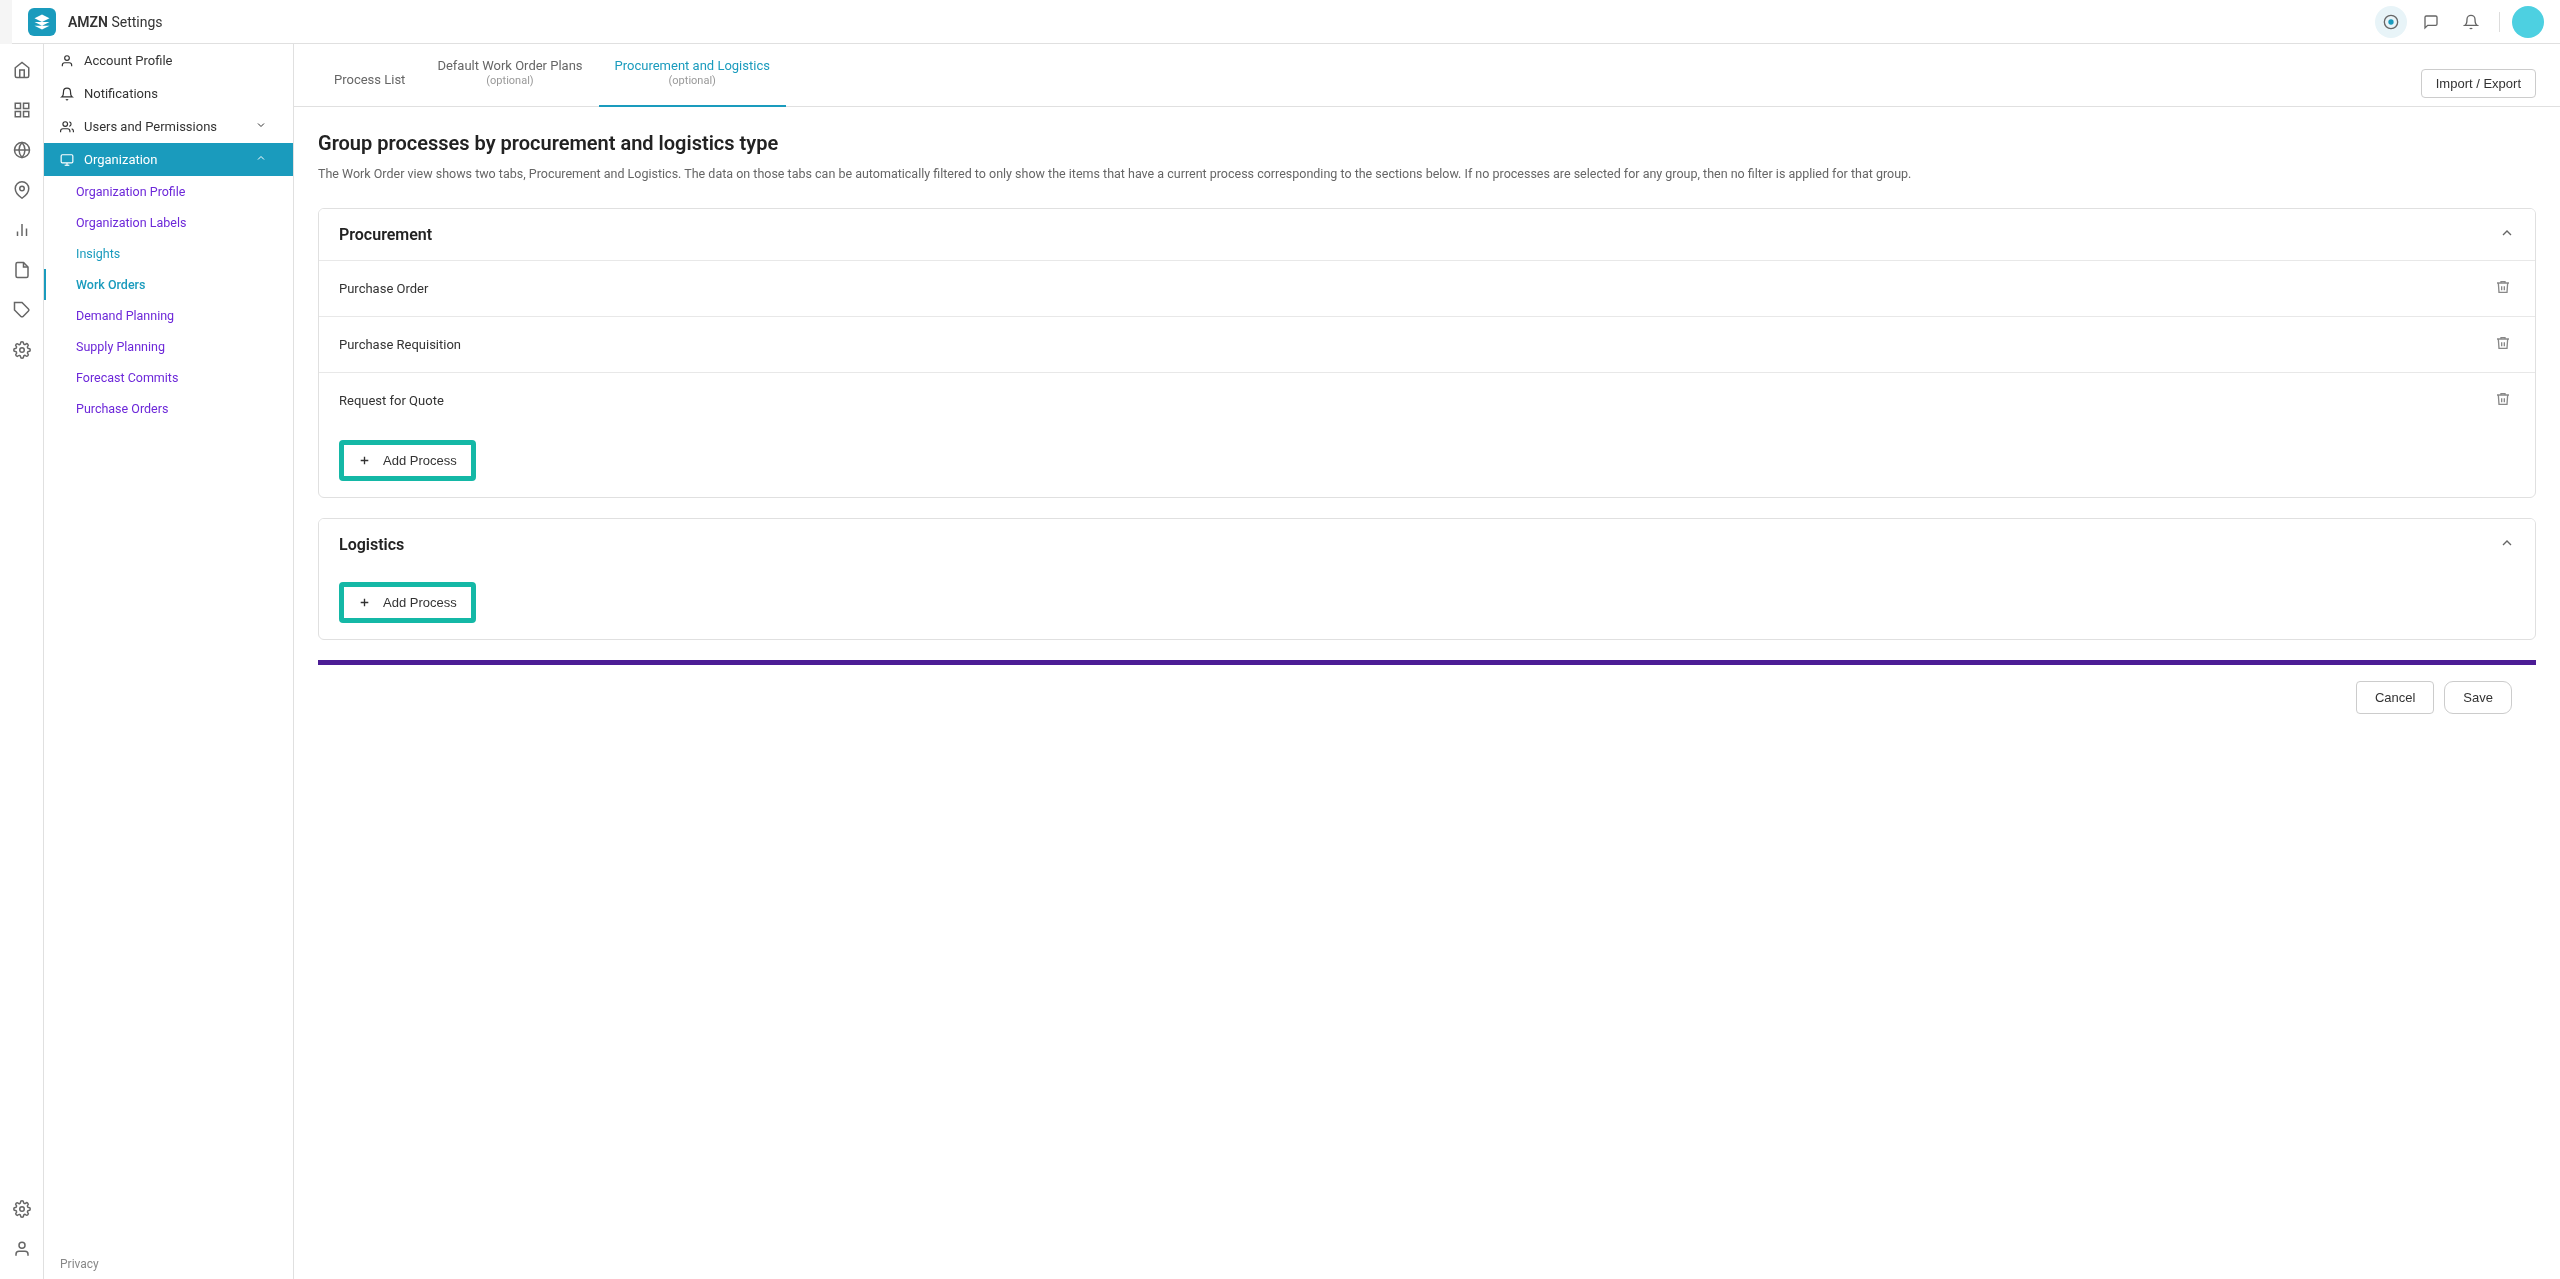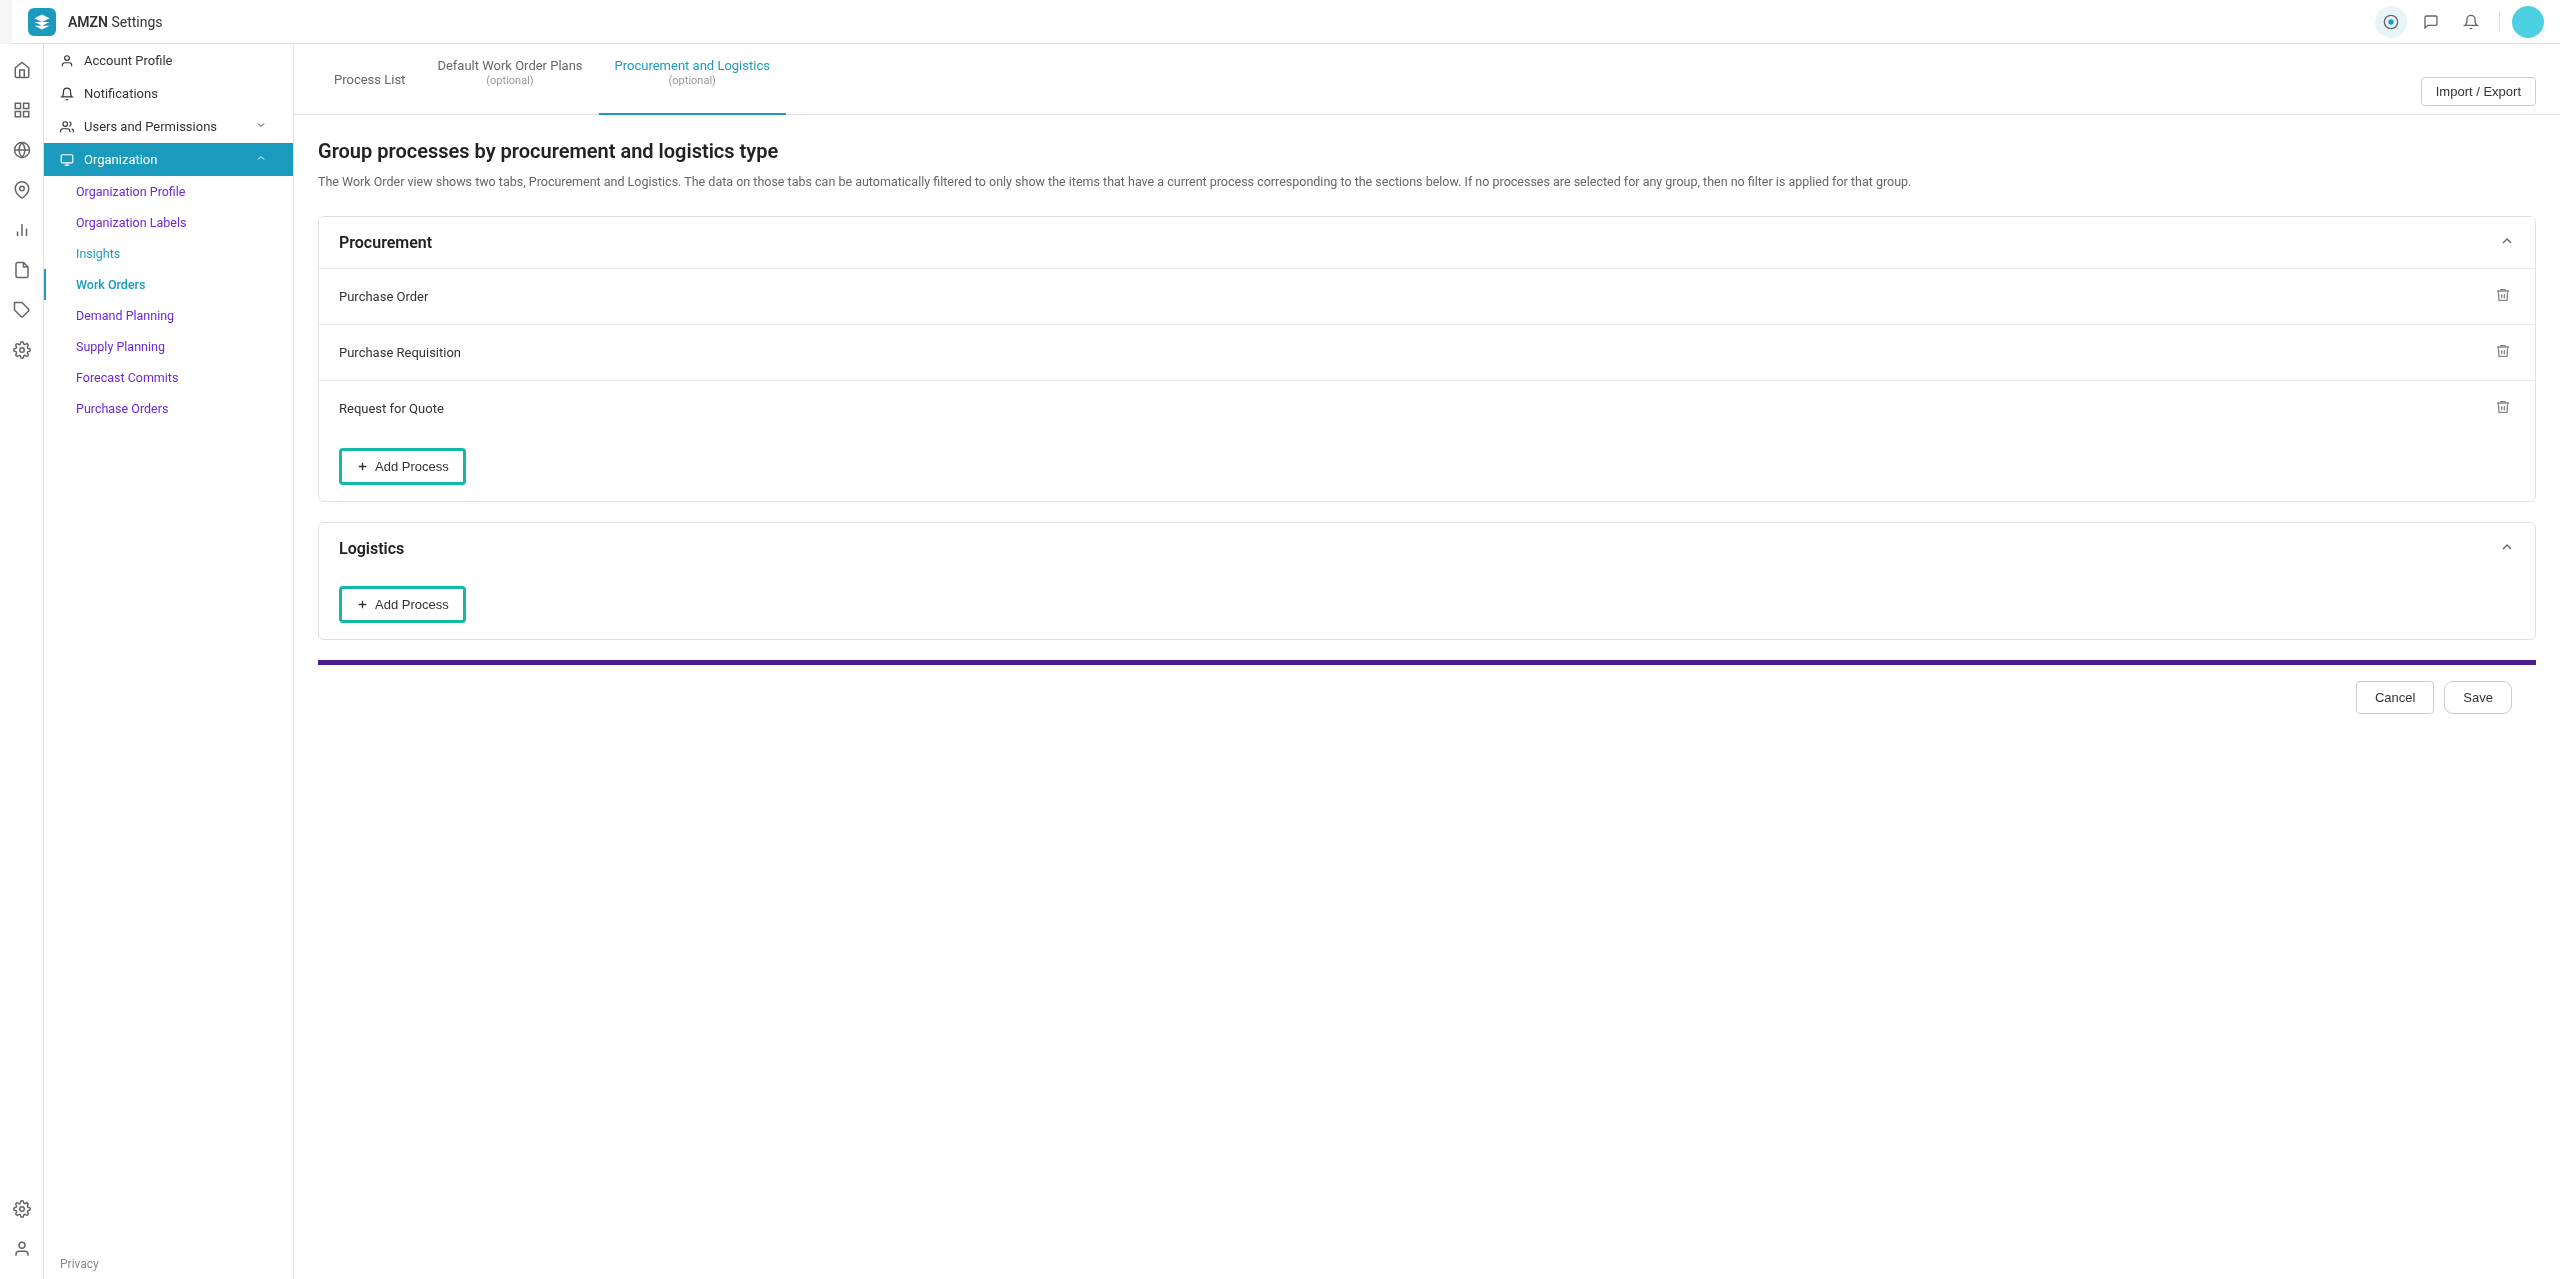--- a/index.html
+++ b/index.html
@@ -63,21 +63,21 @@
       overflow-y: auto; height: calc(100vh - 44px);
     }
     .content-area { background: #fff; min-height: calc(100vh - 44px); padding: 0; }
 
     
     .tabs-bar {
       display: flex; align-items: flex-end; padding: 0 24px;
       border-bottom: 1px solid #e0e0e0; background: #fff;
     }
     .tab-item {
-      padding: 14px 16px 26px; cursor: pointer; color: #666; font-size: 13px;
+      padding: 14px 16px 18px; cursor: pointer; color: #666; font-size: 13px;
       border-bottom: 2px solid transparent; margin-bottom: -1px;
       display: flex; flex-direction: column; align-items: center;
     }
     .tab-item .tab-label { font-size: 13px; }
     .tab-item .tab-sub { font-size: 11px; color: #999; margin-top: 1px; }
     .tab-item.active { color: #1a9bbd; border-bottom-color: #1a9bbd; }
     .tab-item.active .tab-label { color: #1a9bbd; }
     .tab-actions { margin-left: auto; padding: 8px 0; }
     .import-export-btn {
       border: 1px solid #ccc; background: #fff; padding: 6px 14px;
@@ -104,22 +104,22 @@
     
     .process-row {
       display: flex; align-items: center; justify-content: space-between;
       padding: 14px 20px; border-top: 1px solid #e8e8e8; background: #fff;
     }
     .process-name { font-size: 13px; color: #333; }
     .delete-btn { background: none; border: none; cursor: pointer; color: #888; padding: 4px; }
 
     
     .add-process-btn {
-      display: flex; align-items: center; gap: 6px;
-      border: 3px solid #14b8a6; background: #fff; padding: 8px 14px;
+      display: flex; align-items: center; gap: 12px;
+      border: 5px solid #14b8a6; background: #fff; padding: 8px 14px;
       border-radius: 4px; cursor: pointer; font-size: 13px; color: #333;
       margin: 12px 20px 16px;
     }
 
     
     .footer-actions {
       display: flex; justify-content: flex-end; gap: 10px;
       padding: 16px 24px; border-top: 5px solid #4c1d95; background: #fff;
     }
     .cancel-btn {

